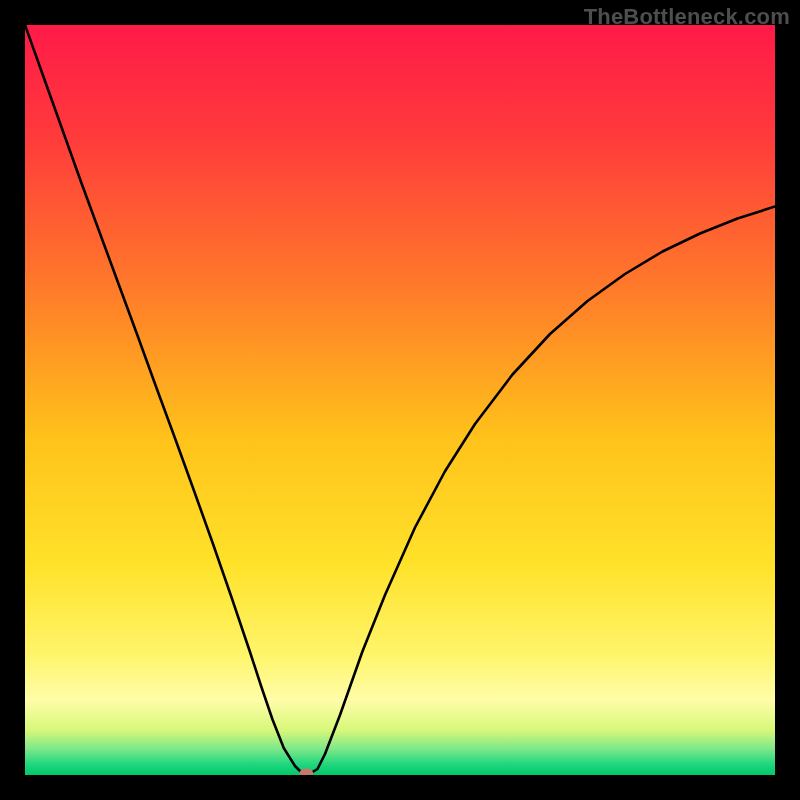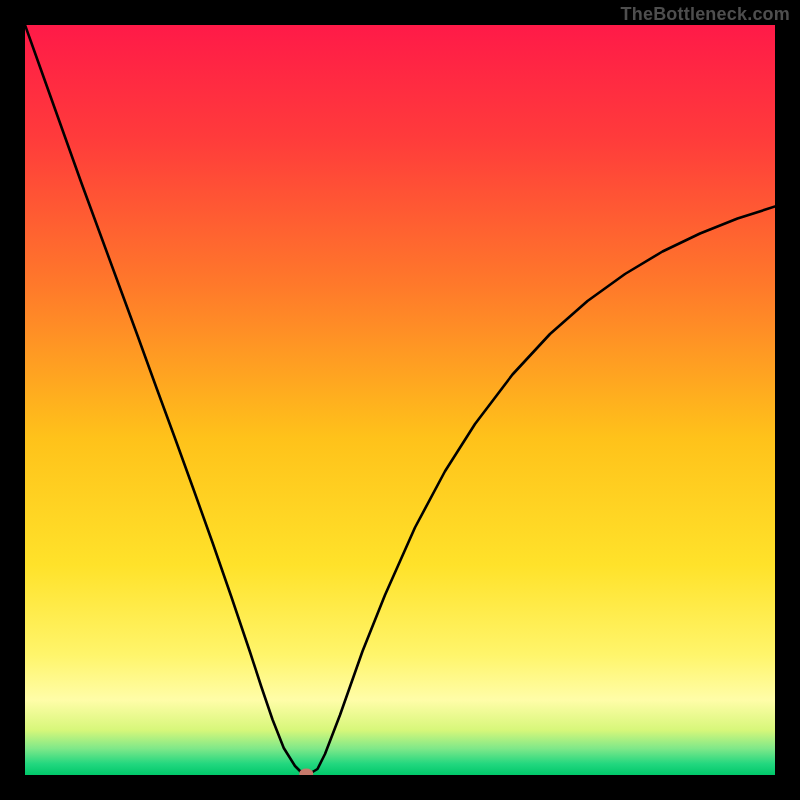--- a/index.html
+++ b/index.html
@@ -23,21 +23,21 @@
     top: 25px;
     width: 750px;
     height: 750px;
     overflow: hidden;
   }
   .watermark {
     position: absolute;
     top: 4px;
     right: 10px;
     color: #4e4e4e;
-    font-size: 18px;
+    font-size: 22px;
     font-weight: 600;
     letter-spacing: 0.2px;
     user-select: none;
   }
   svg {
     display: block;
   }
 </style>
 </head>
 <body>

